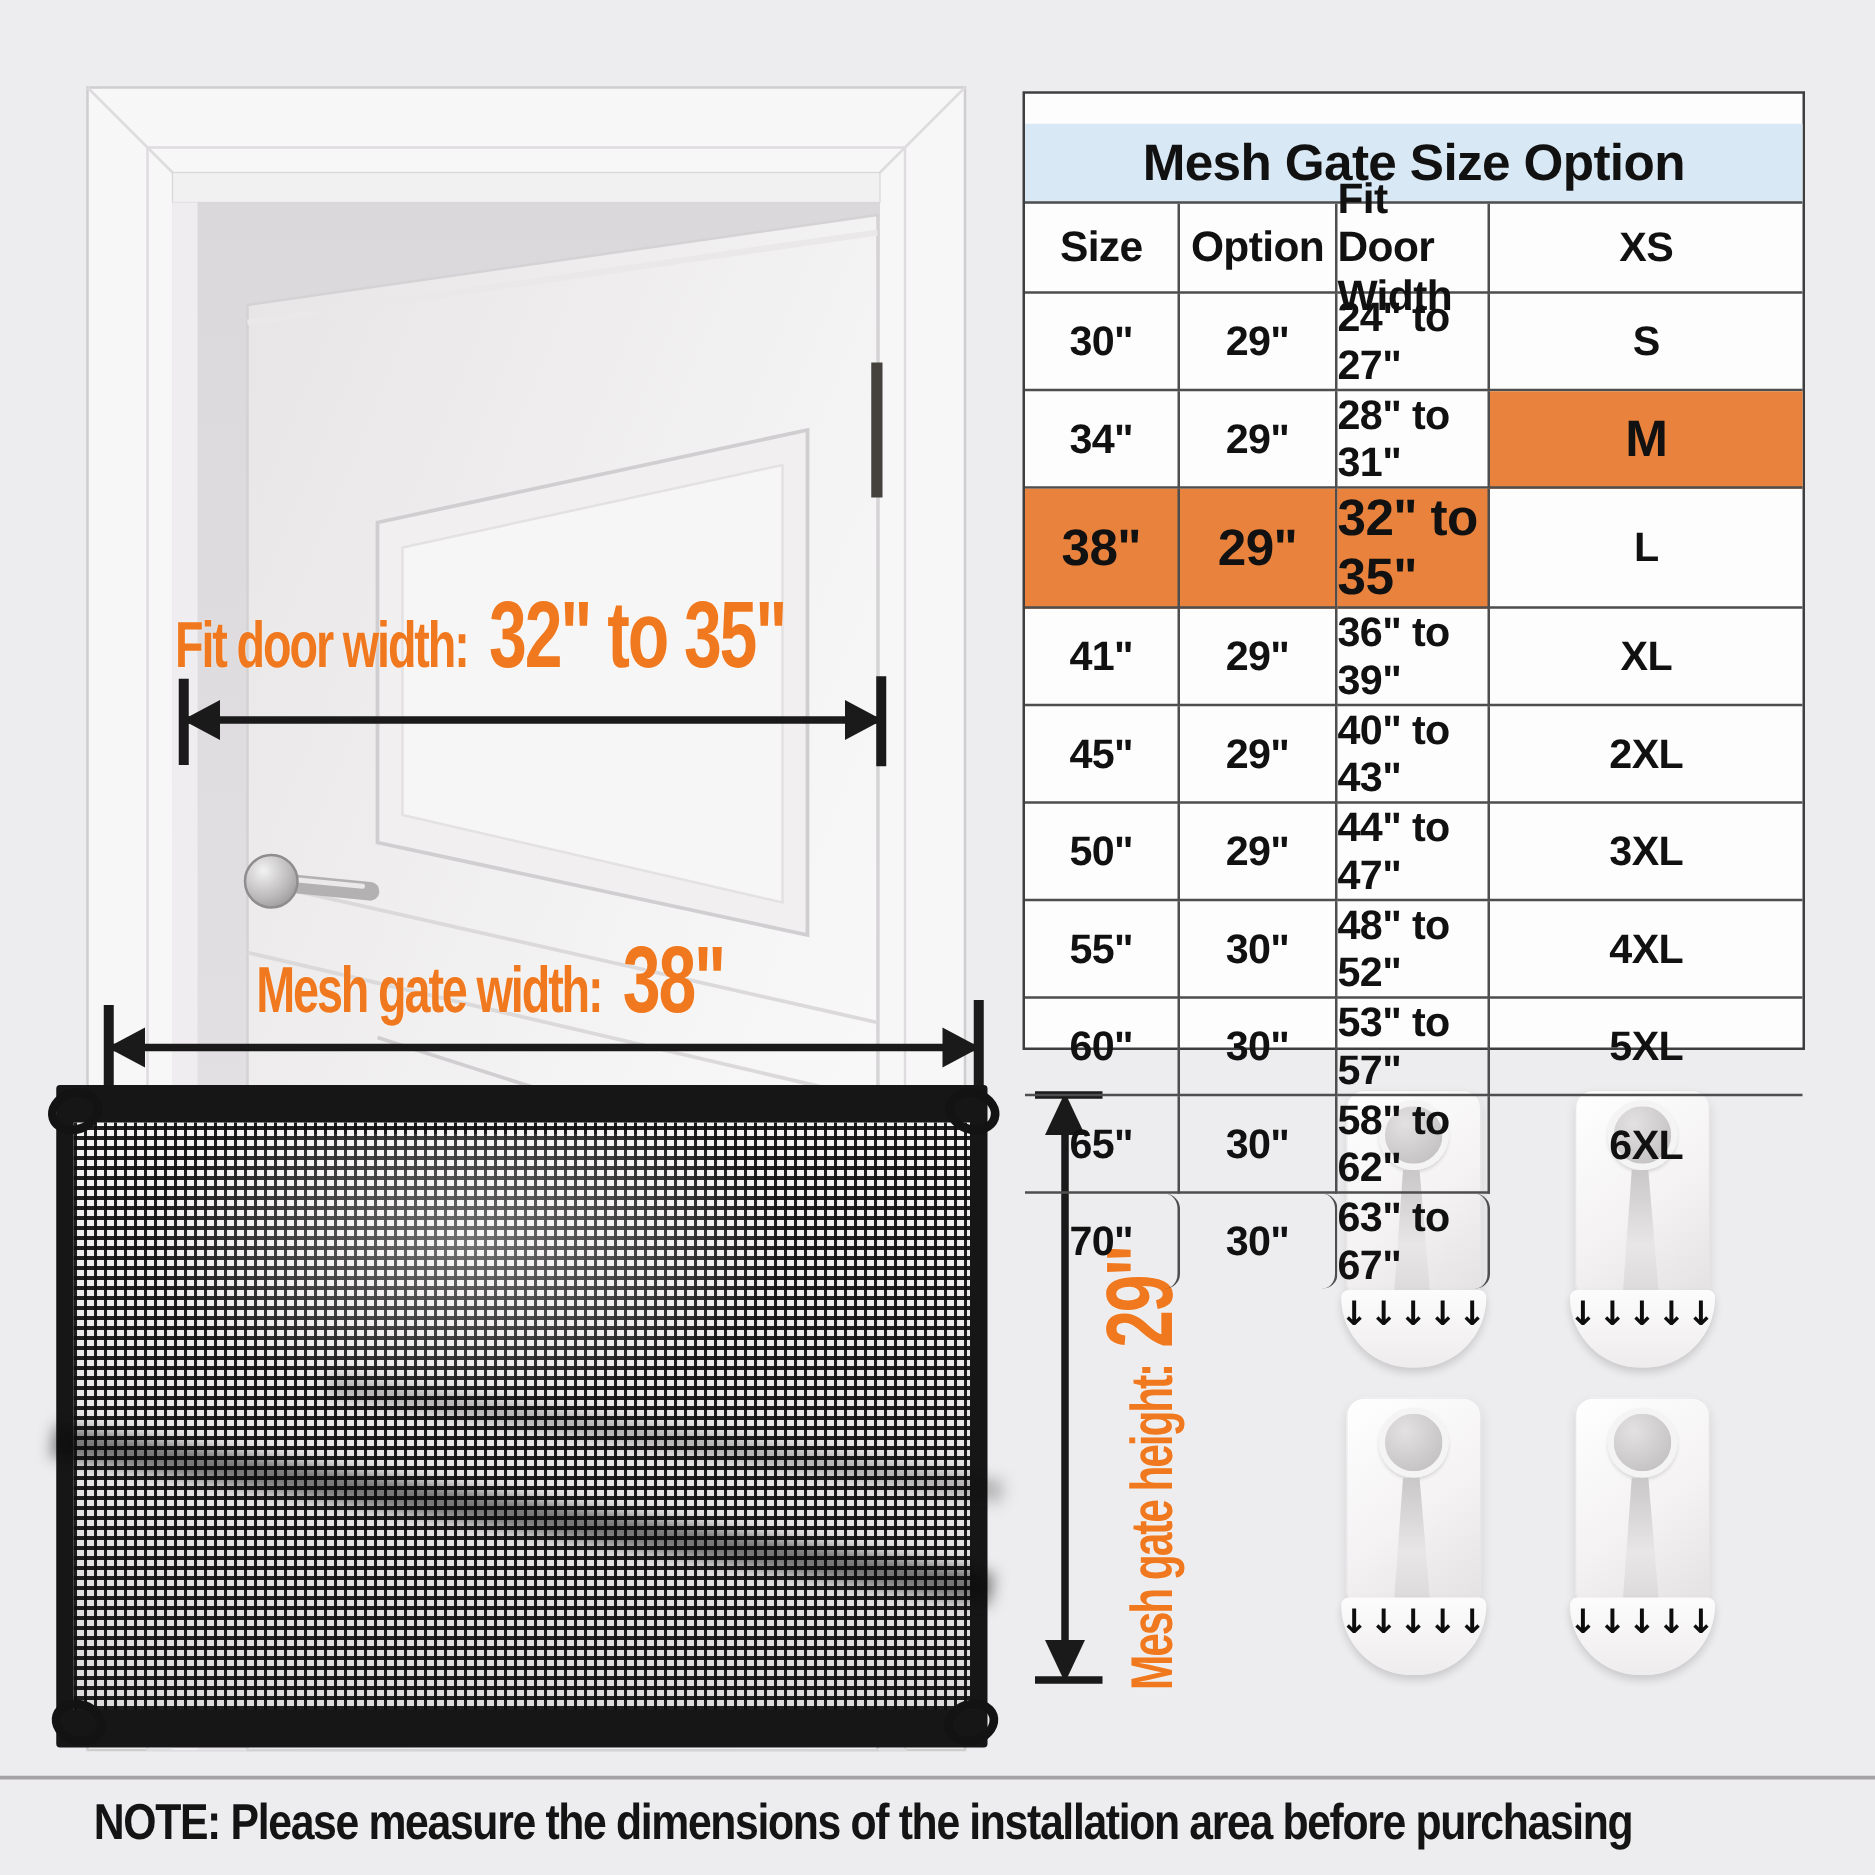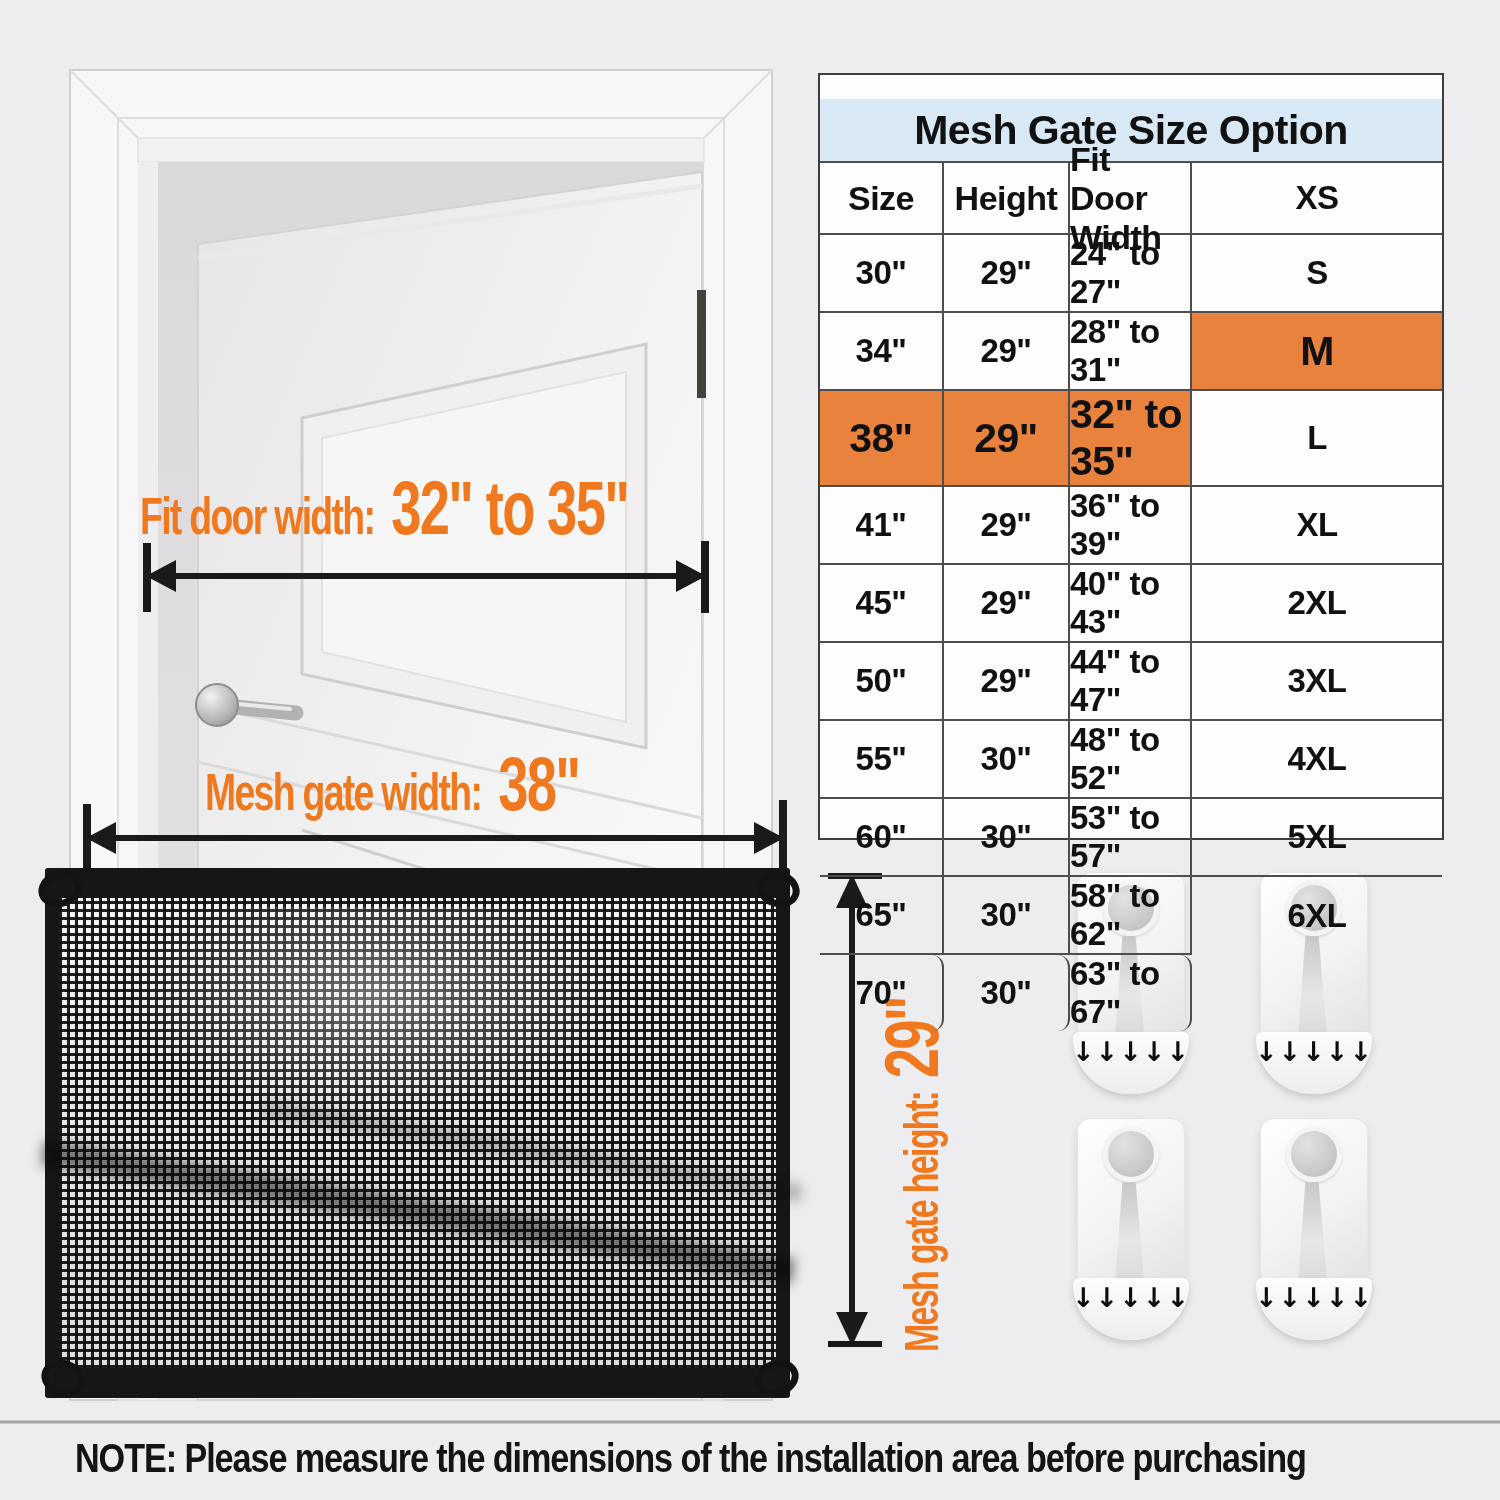--- a/index.html
+++ b/index.html
@@ -177,21 +177,21 @@
     <span class="lbl">Mesh gate width:</span><span class="val">38"</span>
   </div>
   <div class="dim dim-gateh">
     <span class="lbl">Mesh gate height:</span><span class="val">29"</span>
   </div>
 
   <div class="size-table">
     <div class="cell t-title">Mesh Gate Size Option</div>
 
     <div class="cell t-head">Size</div>
-    <div class="cell t-head">Height</div>
+    <div class="cell t-head">Option</div>
     <div class="cell t-head">Fit Door Width</div>
 
     <div class="cell">XS</div>
     <div class="cell">30"</div>
     <div class="cell">29"</div>
     <div class="cell">24" to 27"</div>
 
     <div class="cell">S</div>
     <div class="cell">34"</div>
     <div class="cell">29"</div>

